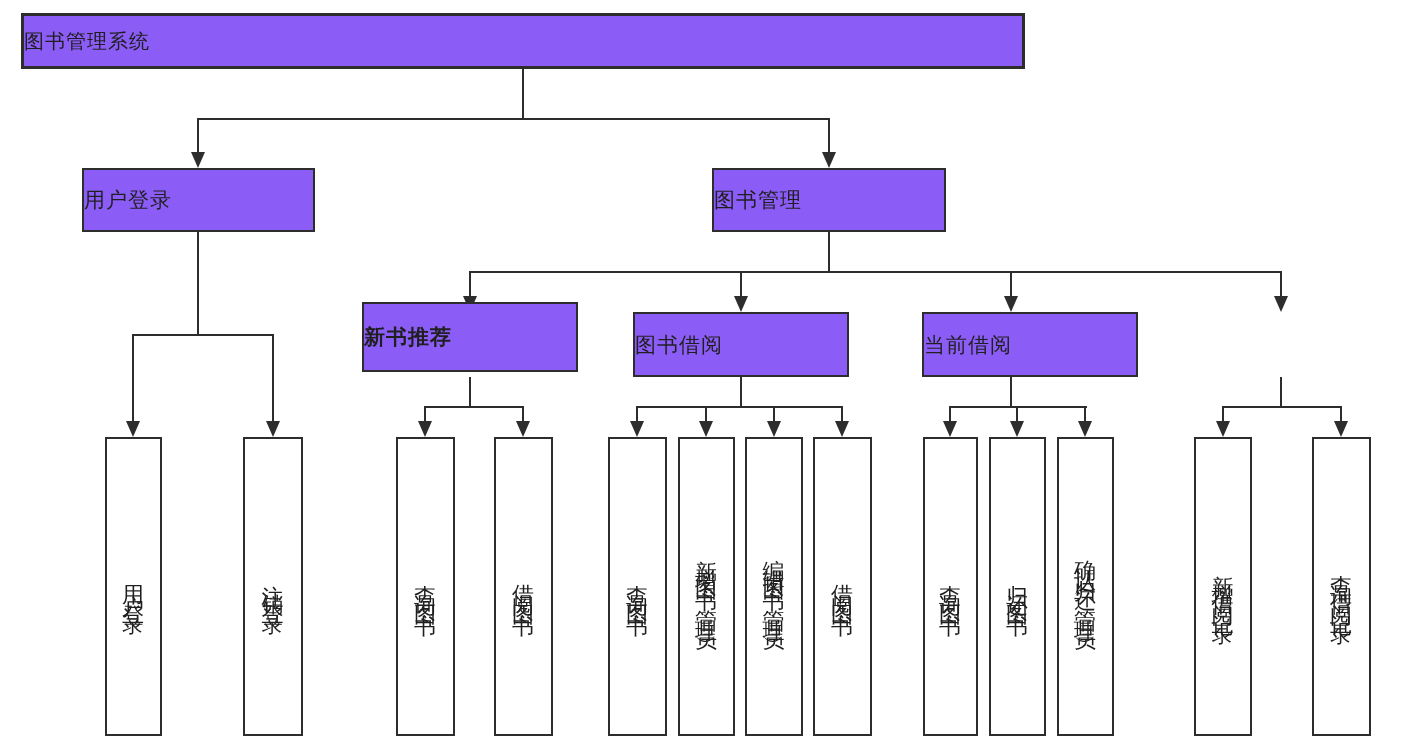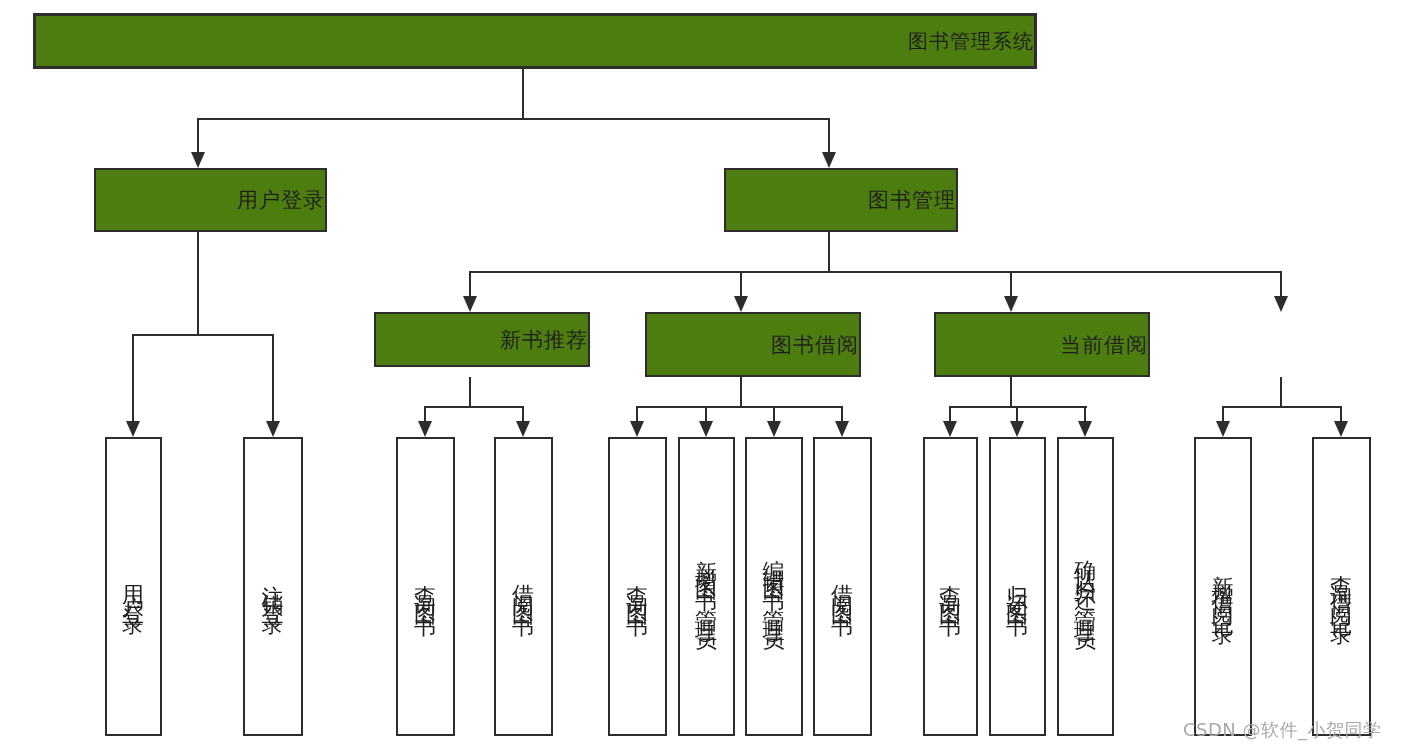--- a/index.html
+++ b/index.html
@@ -10,28 +10,27 @@
     background: #ffffff;
     overflow: hidden;
     font-family: "DejaVu Sans", sans-serif;
     color: #1f1f1f;
   }
   
   .hbox {
     position: absolute;
     box-sizing: border-box;
     border: 2px solid #2d2d2d;
-    background: #4d7c0f;
+    background: #8b5cf6;
     display: flex;
     align-items: center;
-    justify-content: flex-end;
+    justify-content: flex-start;
     font-size: 21px;
     letter-spacing: 1px;
     color: #1f1f1f;
-    margin-left: 12px;
   }
   .hbox.root { border-width: 3px; font-size: 20px; }
   
   .leaf {
     position: absolute;
     box-sizing: border-box;
     border: 2px solid #2d2d2d;
     background: #ffffff;
     display: flex;
     align-items: center;
@@ -105,21 +104,21 @@
   <div class="hl" style="left:469px; top:271px; width:813px;"></div>
   <div class="vl" style="left:469px; top:271px; height:25px;"></div>
   <div class="ar" style="left:463px; top:296px;"></div>
   <div class="vl" style="left:740px; top:271px; height:25px;"></div>
   <div class="ar" style="left:734px; top:296px;"></div>
   <div class="vl" style="left:1010px; top:271px; height:25px;"></div>
   <div class="ar" style="left:1004px; top:296px;"></div>
   <div class="vl" style="left:1280px; top:271px; height:25px;"></div>
   <div class="ar" style="left:1274px; top:296px;"></div>
 
-  <div class="hbox" style="left:362px; top:312px; width:216px; height:55px;">
+  <div class="hbox" style="left:362px; top:302px; width:216px; height:70px;font-weight:bold;">
     <span>新书推荐</span>
   </div>
   <div class="hbox" style="left:633px; top:312px; width:216px; height:65px;">
     <span>图书借阅</span>
   </div>
   <div class="hbox" style="left:922px; top:312px; width:216px; height:65px;">
     <span>当前借阅</span>
   </div>
 
   <div class="vl" style="left:469px; top:377px; height:31px;"></div>
@@ -193,15 +192,14 @@
     <span class="vtext">确认归还（管理员）</span>
   </div>
 
   <div class="leaf" style="left:1194px; width:58px;">
     <span class="vtext">新增借阅记录</span>
   </div>
   <div class="leaf" style="left:1312px; width:59px;">
     <span class="vtext">查询借阅记录</span>
   </div>
 
-  <div class="watermark">CSDN @软件_小贺同学</div>
 
 </div>
 
 </body></html>

